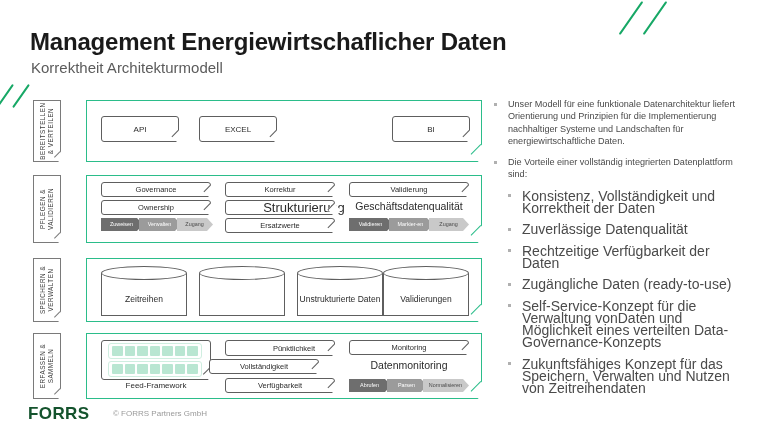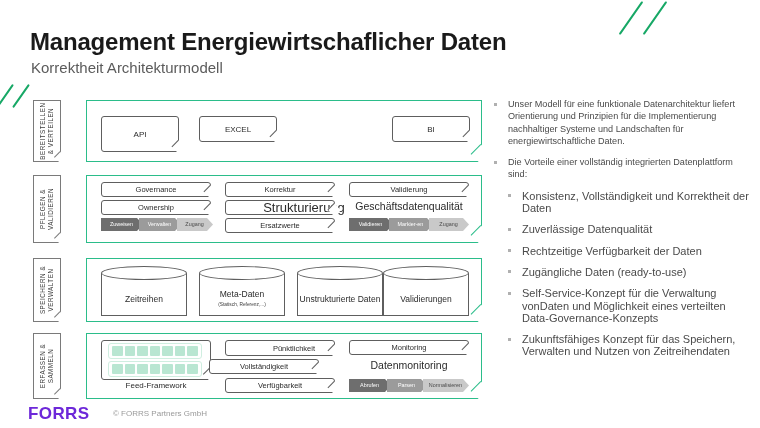--- a/index.html
+++ b/index.html
@@ -93,27 +93,27 @@
   .plain{position:absolute;font-size:10.5px;color:#2b2b2b;text-align:center;}
 
   
   .rightcol{position:absolute;left:492px;top:98px;width:258px;}
   .bullet{position:relative;padding-left:16px;margin-bottom:9px;
           font-size:9.1px;line-height:12.3px;color:#4a4a4a;}
   .bullet::before{content:"";position:absolute;left:2px;top:4.5px;
           width:3px;height:3px;background:#b0b0b0;}
   .sublist{margin:0;padding:0;list-style:none;}
   .sub-bullet{position:relative;padding-left:30px;margin-bottom:9px;
-          font-size:11px;line-height:12.3px;color:#4a4a4a;}
+          font-size:14px;line-height:12.3px;color:#4a4a4a;}
   .sub-bullet::before{content:"";position:absolute;left:16px;top:4.5px;
           width:3px;height:3px;background:#b0b0b0;}
 
   
   .footer-logo{position:absolute;left:28px;top:404px;font-size:17px;
-          font-weight:bold;color:#6d28d9;letter-spacing:.4px;}
+          font-weight:bold;color:#14532d;letter-spacing:.4px;}
   .footer-copy{position:absolute;left:113px;top:409px;font-size:8px;color:#9a9a9a;}
 </style>
 </head>
 <body>
 
 <div class="deco deco-tr">
   <span class="d1"></span>
   <span class="d2"></span>
 </div>
 <div class="deco deco-l">
@@ -124,21 +124,21 @@
 <div class="title">Management Energiewirtschaflicher Daten</div>
 <div class="subtitle">Korrektheit Architekturmodell</div>
 
 <div class="rail" style="top:100px;height:62px;">
   <div class="rail-txt">
     <div>BEREITSTELLEN</div>
     <div>&amp; VERTEILEN</div>
   </div>
 </div>
 <div class="band" style="top:100px;height:62px;">
-  <div class="cbox cut" style="left:14px;top:15px;width:78px;height:36px;">
+  <div class="cbox cut" style="left:14px;top:15px;width:78px;height:26px;">
       <span>API</span>
     </div>
   <div class="cbox cut" style="left:112px;top:15px;width:78px;height:26px;">
       <span>EXCEL</span>
     </div>
   <div class="cbox cut" style="left:305px;top:15px;width:78px;height:26px;">
       <span>BI</span>
     </div>
 </div>
 
@@ -192,24 +192,20 @@
   <div class="cyl" style="left:14px;top:7px;">
     <div class="body"></div>
       <div class="top"></div>
     <div class="lbl">
         <span>Zeitreihen</span>
       </div>
   </div>
   <div class="cyl" style="left:112px;top:7px;">
     <div class="body"></div>
       <div class="top"></div>
-    <div class="lbl">
-      <span>Meta-Daten</span>
-      <span class="sub">(Statisch, Referenz,...)</span>
-    </div>
   </div>
   <div class="cyl" style="left:210px;top:7px;">
     <div class="body"></div>
       <div class="top"></div>
     <div class="lbl">
         <span>Unstrukturierte Daten</span>
       </div>
   </div>
   <div class="cyl" style="left:296px;top:7px;">
     <div class="body"></div>

